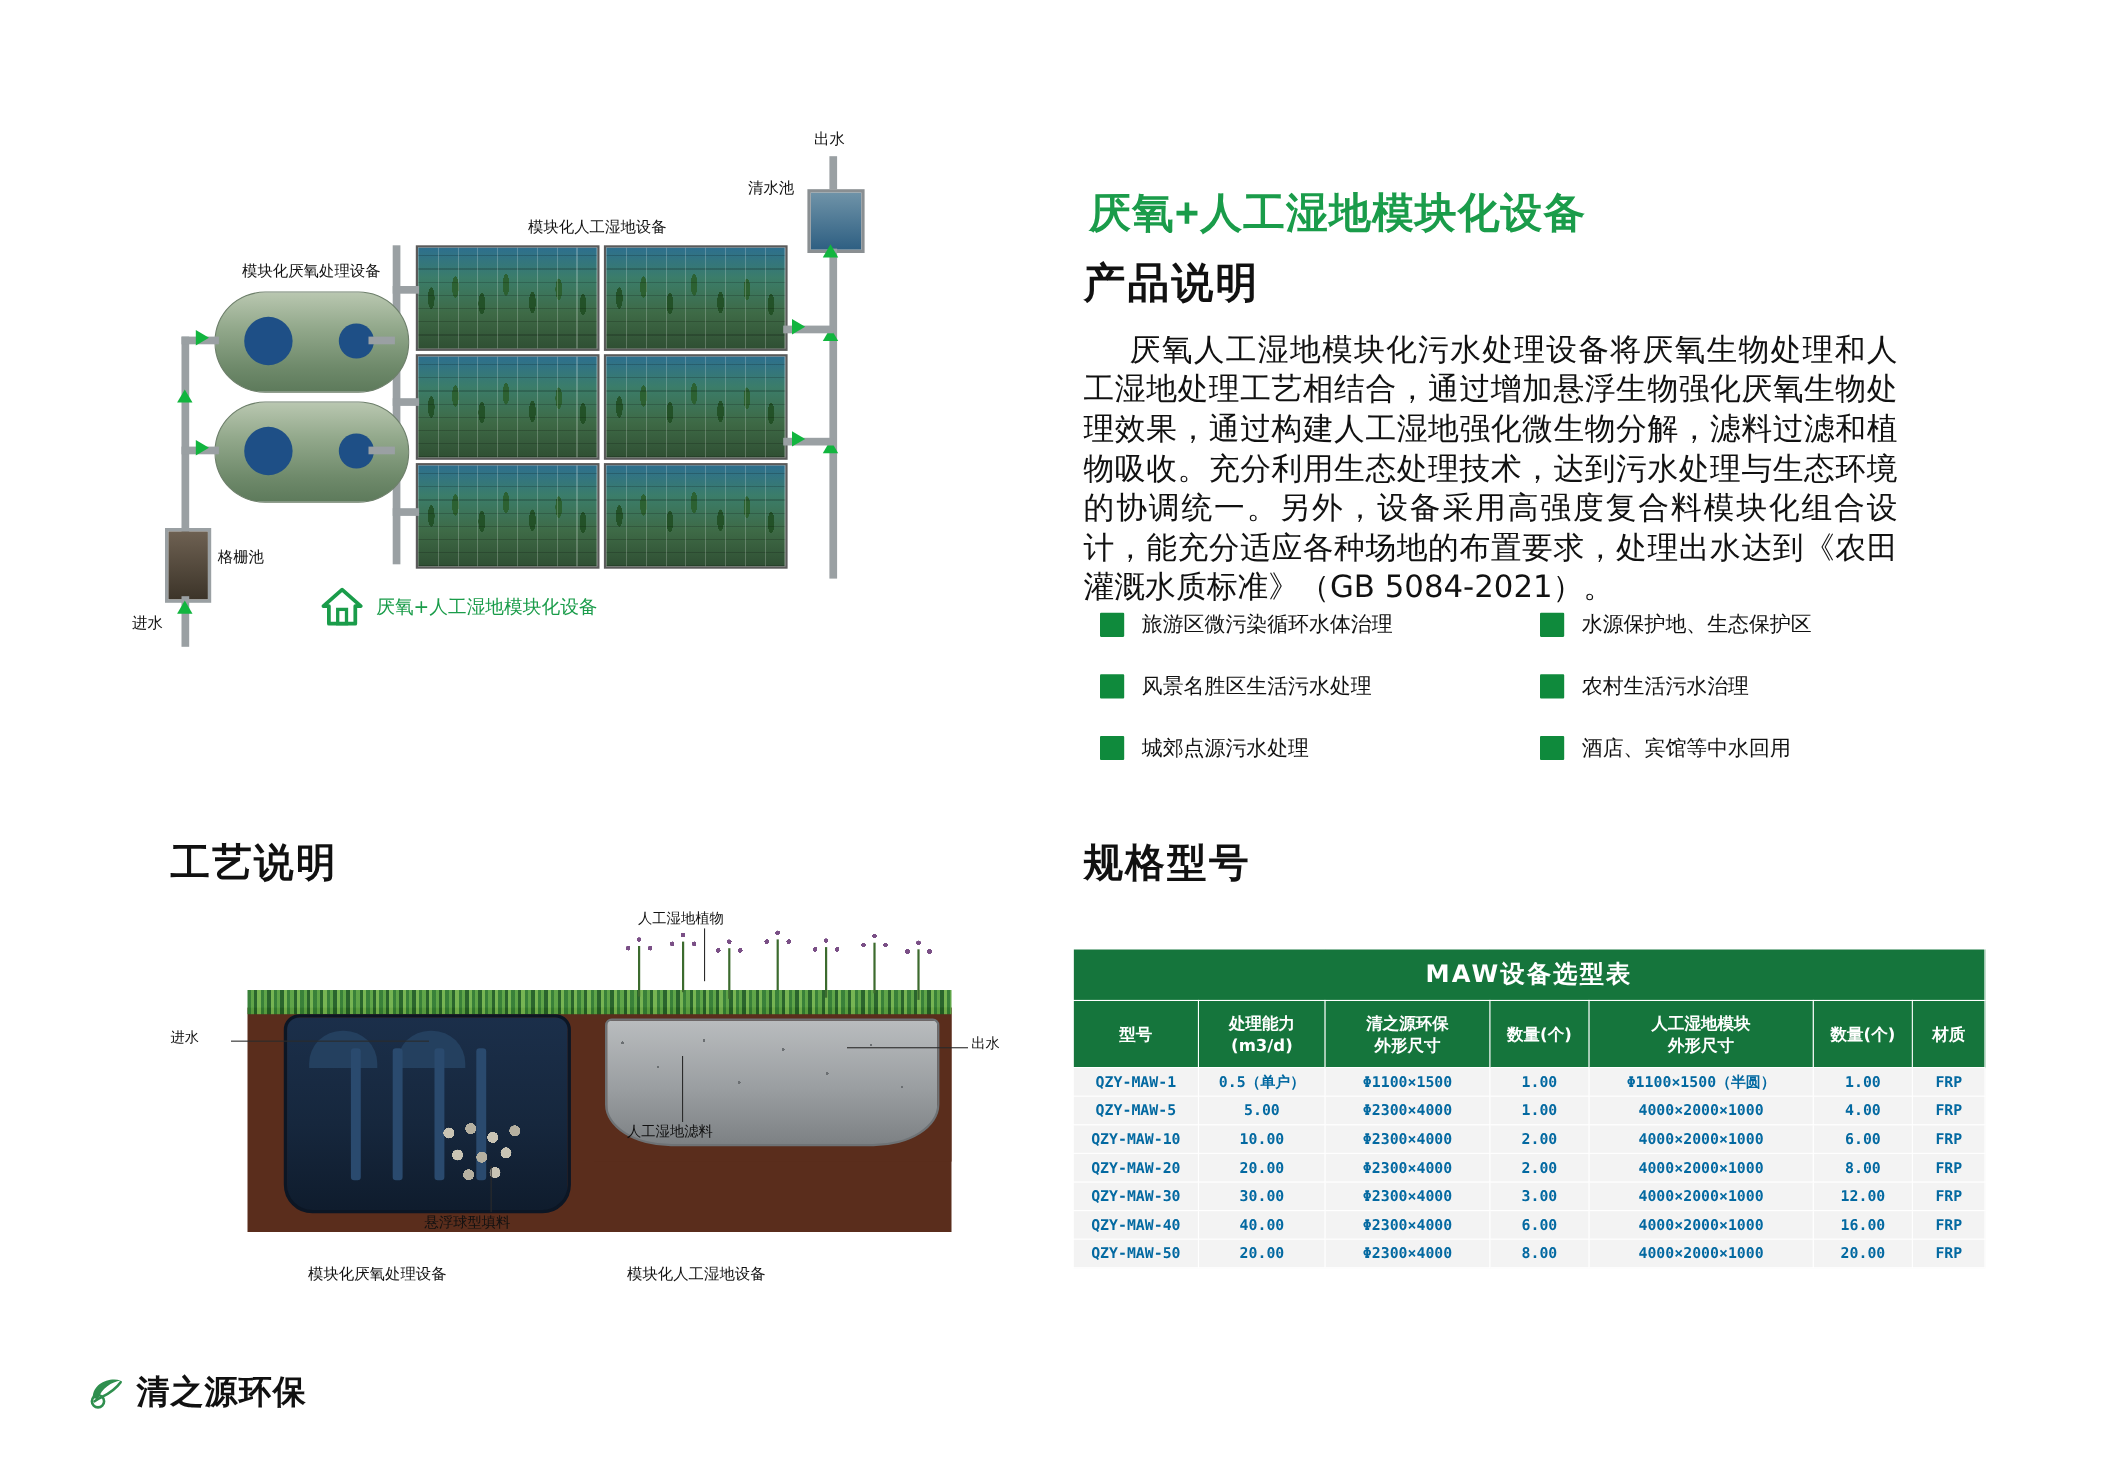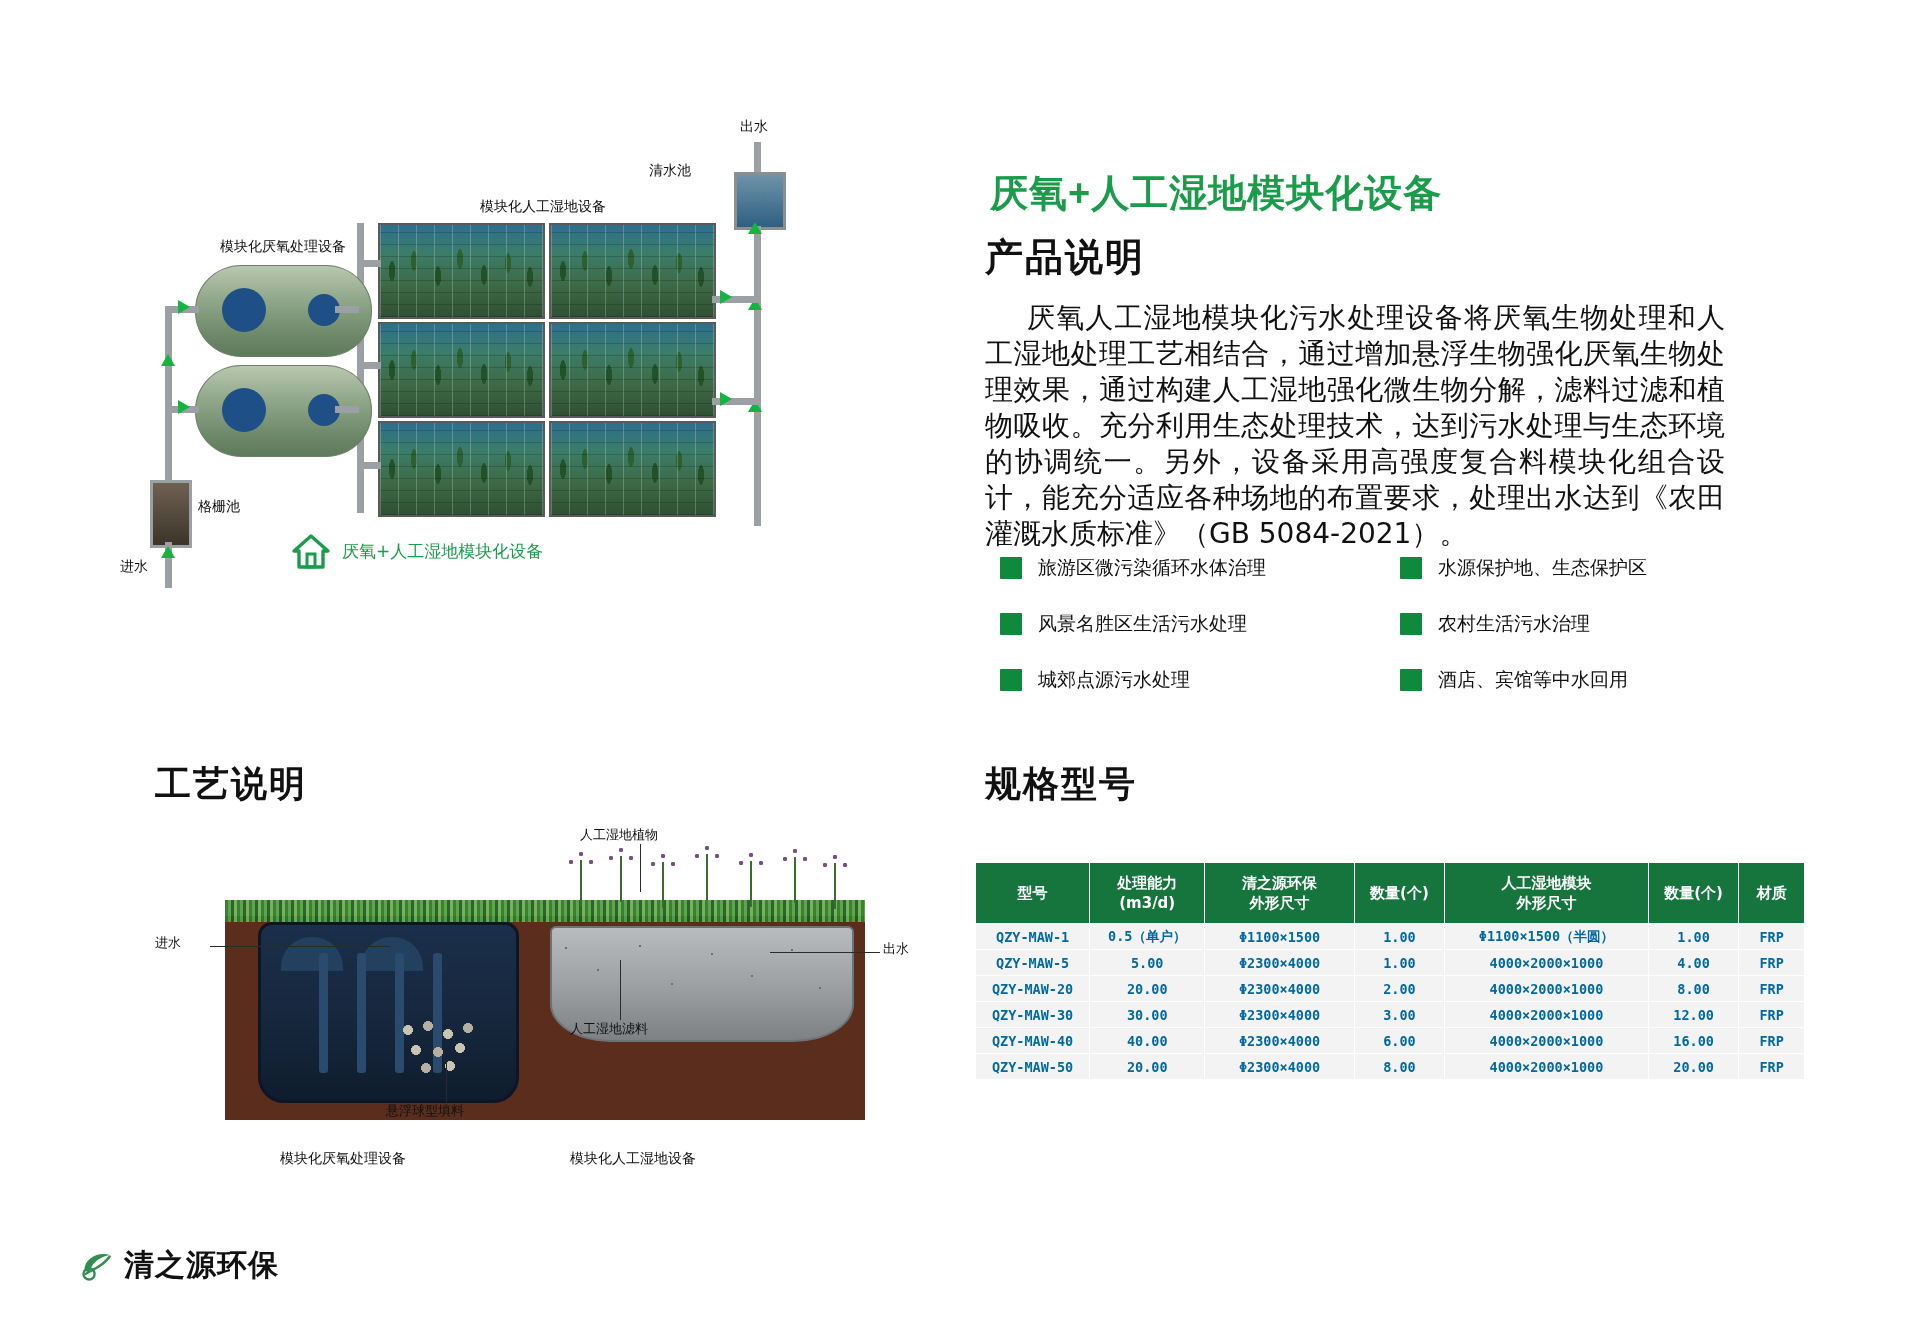--- a/index.html
+++ b/index.html
@@ -407,21 +407,21 @@
 </head>
 <body>
 
 <div class="page">
 
   <div class="diagram-top">
 
     <div class="dlabel" style="left:620px; top:8px;">出水</div>
     <div class="pipe v" style="left:634px; top:32px; height:30px;"></div>
     <div class="clearpool" style="left:614px; top:62px;"></div>
-    <div class="dlabel" style="left:529px; top:52px;">清水池</div>
+    <div class="dlabel" style="left:560px; top:52px;">清水池</div>
 
     <div class="pipe v" style="left:634px; top:116px; height:300px;"></div>
     <div class="arrow-up" style="left:628px; top:112px;"></div>
     <div class="arrow-up" style="left:628px; top:188px;"></div>
     <div class="arrow-up" style="left:628px; top:290px;"></div>
 
     <div class="dlabel" style="left:360px; top:88px;">模块化人工湿地设备</div>
 
     <div class="wetland-mod" style="left:258px; top:113px;">
         <div class="plants"></div>
@@ -574,20 +574,23 @@
     <div class="bline" style="left:620px; top:122px; width:110px; height:1px;"></div>
     <div class="blabel" style="left:733px; top:110px;">出水</div>
 
     <div class="blabel big" style="left:130px; top:320px;">模块化厌氧处理设备</div>
     <div class="blabel big" style="left:420px; top:320px;">模块化人工湿地设备</div>
   </div>
 
   <div class="spec-table-wrap">
     <table class="spec">
       <thead>
+        <tr>
+          <th class="spec-title-cell" colspan="7">MAW设备选型表</th>
+        </tr>
         <tr class="spec-head">
           <th style="width:110px;">
             <div>型号</div>
           </th>
           <th style="width:110px;">
             <div>处理能力</div>
             <div>(m3/d)</div>
           </th>
           <th style="width:145px;">
             <div>清之源环保</div>
@@ -621,20 +624,29 @@
         <tr>
           <td class="model">QZY-MAW-5</td>
           <td>5.00</td>
           <td>Φ2300×4000</td>
           <td>1.00</td>
           <td>4000×2000×1000</td>
           <td>4.00</td>
           <td>FRP</td>
         </tr>
         <tr>
+          <td class="model">QZY-MAW-10</td>
+          <td>10.00</td>
+          <td>Φ2300×4000</td>
+          <td>2.00</td>
+          <td>4000×2000×1000</td>
+          <td>6.00</td>
+          <td>FRP</td>
+        </tr>
+        <tr>
           <td class="model">QZY-MAW-20</td>
           <td>20.00</td>
           <td>Φ2300×4000</td>
           <td>2.00</td>
           <td>4000×2000×1000</td>
           <td>8.00</td>
           <td>FRP</td>
         </tr>
         <tr>
           <td class="model">QZY-MAW-30</td>

